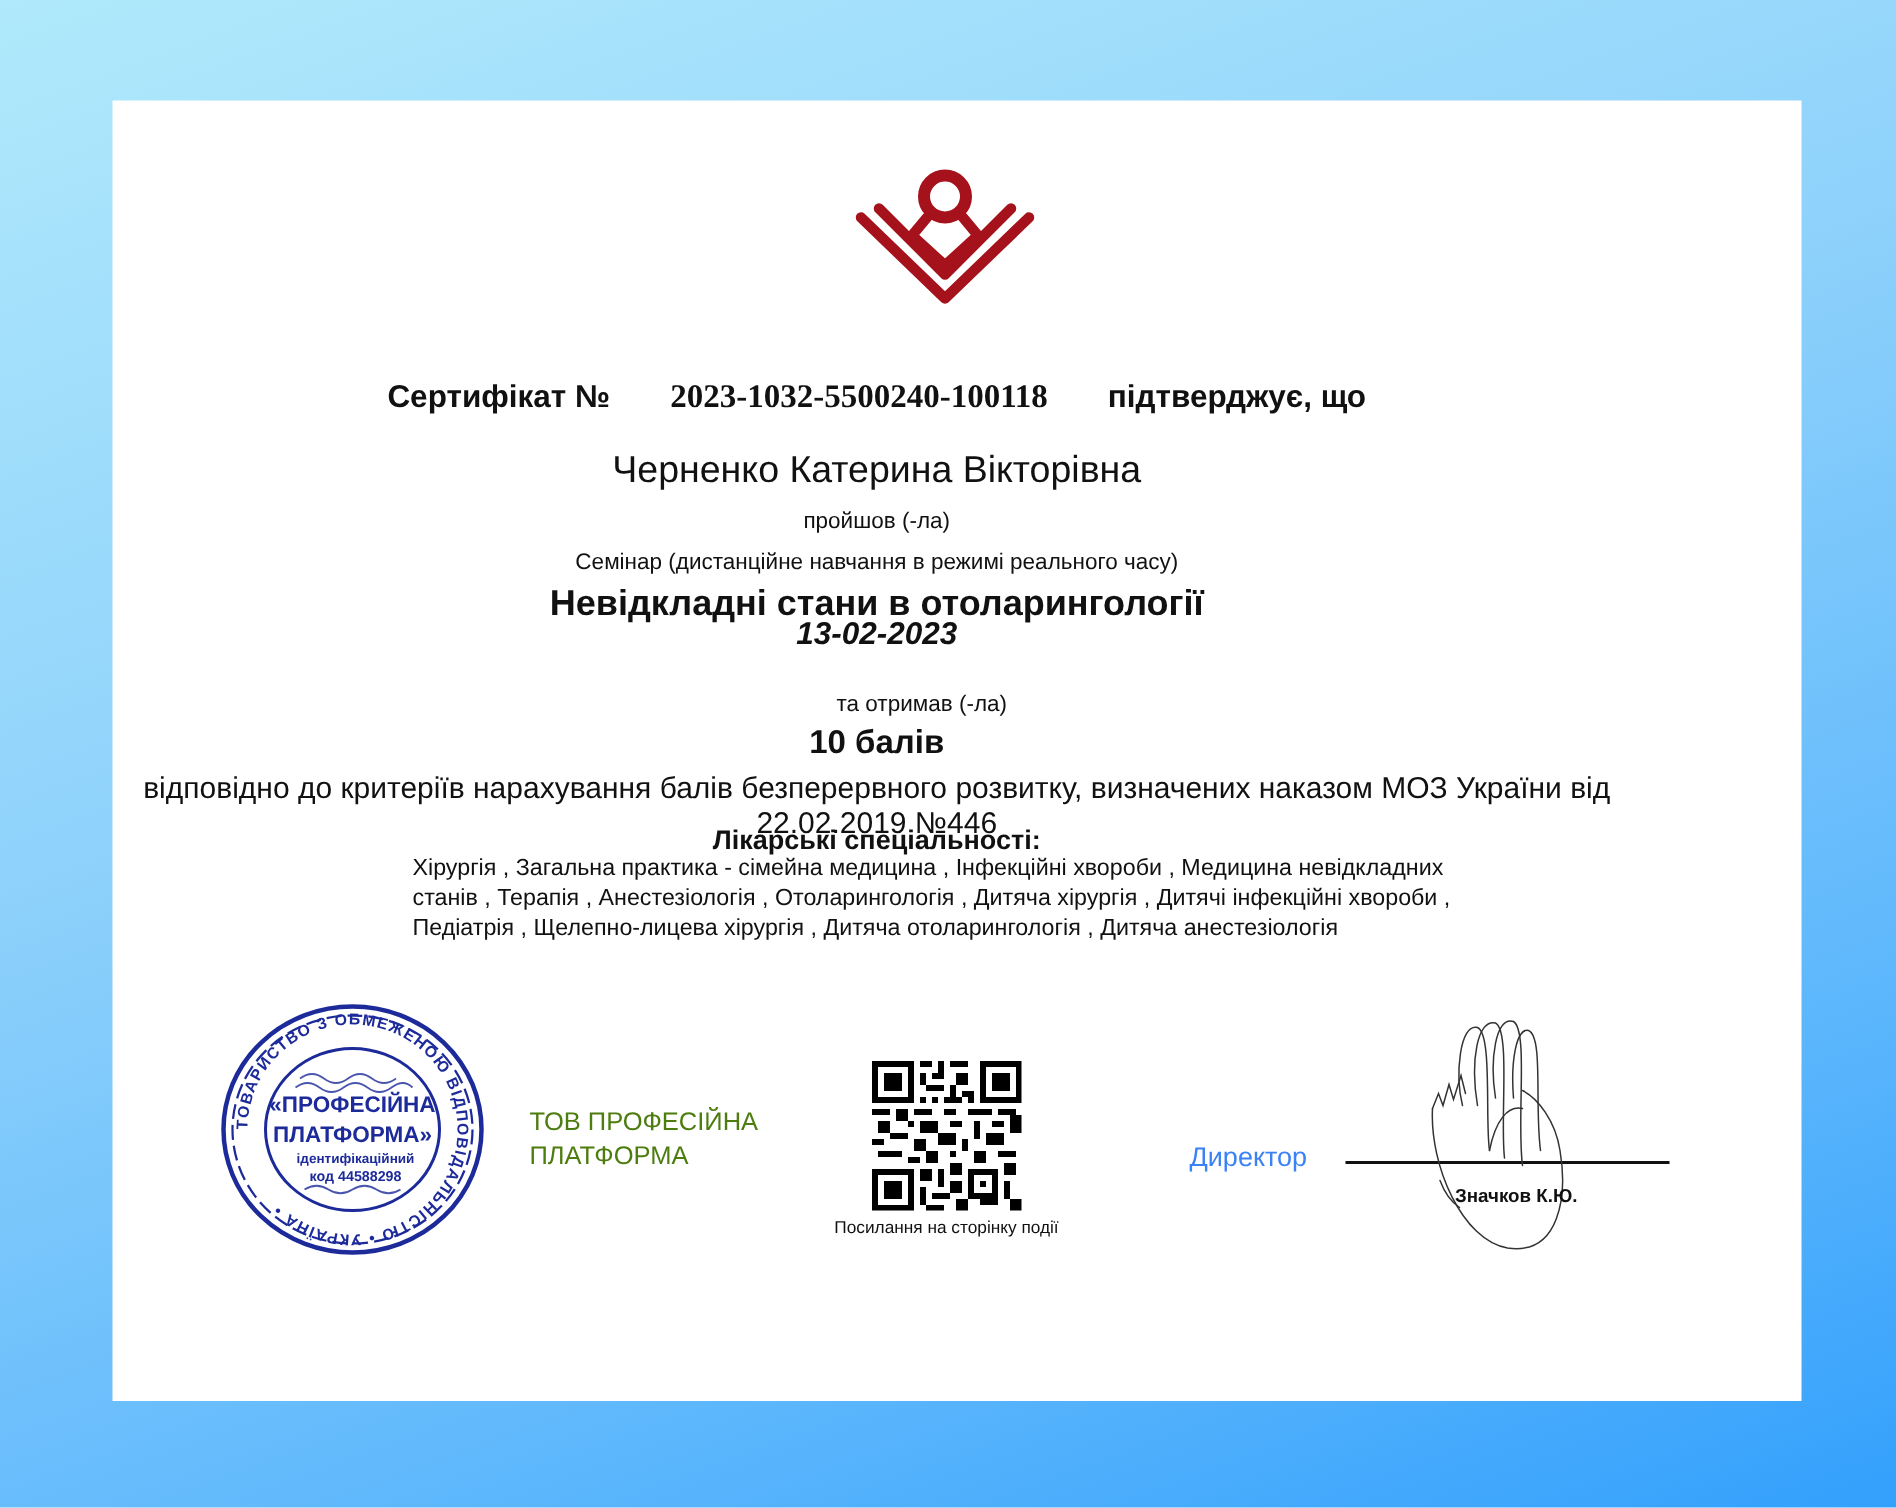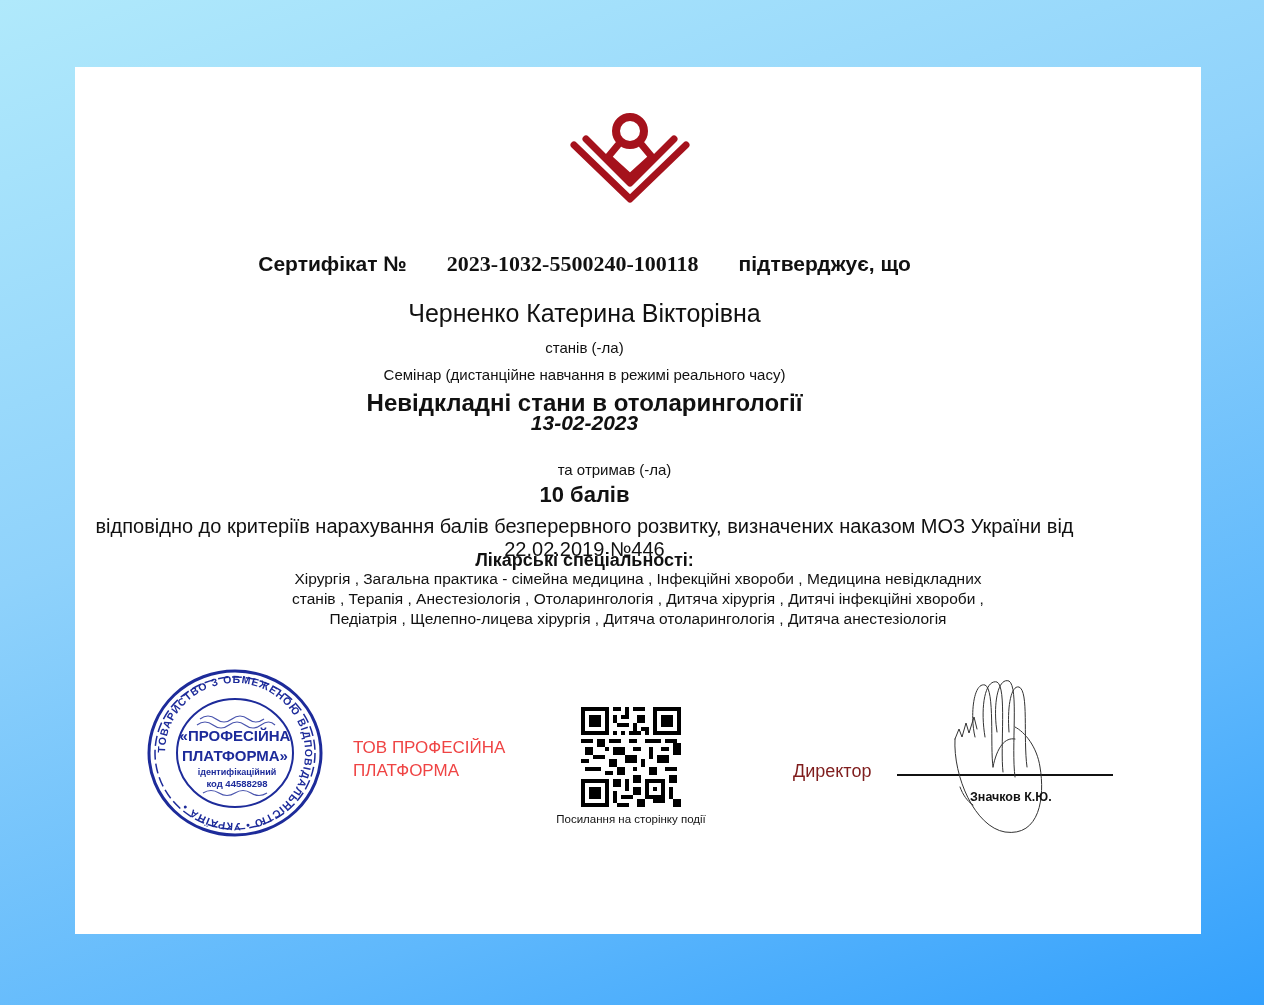--- a/index.html
+++ b/index.html
@@ -20,26 +20,26 @@
     .cert-line .num { font-family: "Liberation Serif", serif; font-size: 22px; font-weight: bold; margin: 0 40px; }
     .name { top: 232px; font-size: 25px; font-weight: normal; }
     .passed { top: 272px; font-size: 15px; }
     .seminar { top: 299px; font-size: 15px; }
     .title { top: 322px; font-size: 24px; font-weight: bold; }
     .date { top: 344px; font-size: 21px; font-weight: bold; font-style: italic; }
     .received { top: 394px; font-size: 15px; margin-left: 30px; }
     .points { top: 415px; font-size: 22px; font-weight: bold; }
     .criteria { top: 448px; font-size: 20px; }
     .spec-head { top: 483px; font-size: 18px; font-weight: bold; }
-    .spec-list { left: 200px; width: 726px; top: 502px; font-size: 15.5px; line-height: 20px; text-align: center; }
+    .spec-list { left: 200px; width: 726px; top: 502px; font-size: 15.5px; line-height: 20px; text-align: left; }
     .stamp { left: 70px; top: 600px; width: 180px; height: 172px; }
-    .org { left: 278px; top: 669px; font-size: 17px; line-height: 23px; color: #ef4444; }
+    .org { left: 278px; top: 669px; font-size: 17px; line-height: 23px; color: #4d7c0f; }
     .qr { left: 506px; top: 640px; width: 100px; height: 100px; }
     .qr-caption { left: 460px; top: 746px; width: 192px; text-align: center; font-size: 11.5px; font-weight: normal; }
-    .director { left: 718px; top: 694px; font-size: 18px; color: #7f1d1d; }
+    .director { left: 718px; top: 694px; font-size: 18px; color: #3b82f6; }
     .sign-line { left: 822px; top: 707px; width: 216px; height: 2px; background: #111; }
     .signature { left: 870px; top: 610px; width: 120px; height: 160px; }
     .signer { left: 895px; top: 723px; font-size: 12.5px; font-weight: bold; }
   </style>
 </head>
 <body>
 
 <div class="card">
 
   <svg class="abs logo" viewBox="0 0 120 110">
@@ -49,21 +49,21 @@
       <polyline points="16,40 60,84 104,40" stroke-width="7"></polyline>
       <polyline points="48,46 38,58 60,78 82,58 72,46" stroke-width="7"></polyline>
     </g>
   </svg>
 
   <div class="center cert-line">
     <span>Сертифікат №</span><span class="num">2023-1032-5500240-100118</span><span>підтверджує, що</span>
   </div>
 
   <div class="center name">Черненко Катерина Вікторівна</div>
-  <div class="center passed">станів (-ла)</div>
+  <div class="center passed">пройшов (-ла)</div>
   <div class="center title">Невідкладні стани в отоларингології</div>
   <div class="center seminar">Семінар (дистанційне навчання в режимі реального часу)</div>
   <div class="center date">13-02-2023</div>
   <div class="center received">та отримав (-ла)</div>
   <div class="center points">10 балів</div>
   <div class="center criteria">відповідно до критеріїв нарахування балів безперервного розвитку, визначених наказом МОЗ України від 22.02.2019 №446</div>
   <div class="center spec-head">Лікарські спеціальності:</div>
   <div class="abs spec-list">Хірургія , Загальна практика - сімейна медицина , Інфекційні хвороби , Медицина невідкладних станів , Терапія , Анестезіологія , Отоларингологія , Дитяча хірургія , Дитячі інфекційні хвороби , Педіатрія , Щелепно-лицева хірургія , Дитяча отоларингологія , Дитяча анестезіологія</div>
 
   <svg class="abs stamp" viewBox="0 0 180 172">

